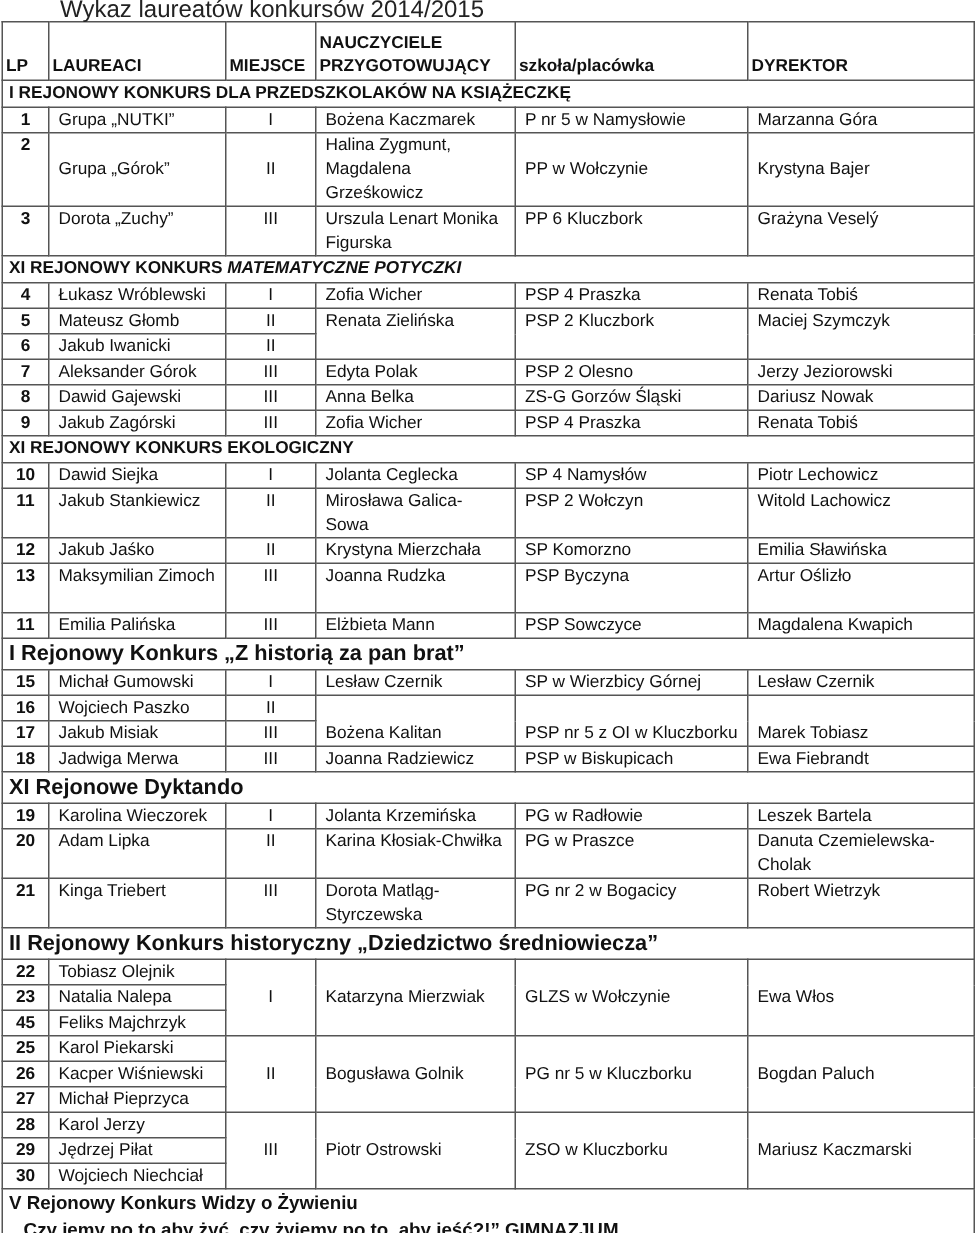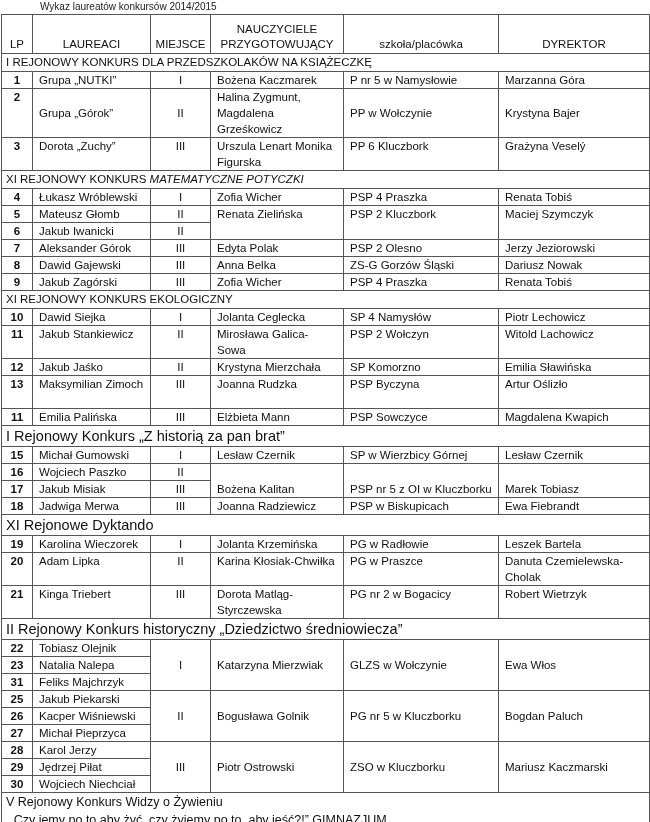--- a/index.html
+++ b/index.html
@@ -1,30 +1,30 @@
 <!DOCTYPE html>
 <html><head>
 <meta charset="utf-8">
 <style>
   html, body { margin: 0; padding: 0; background: #ffffff; }
   body { width: 650px; height: 822px; overflow: hidden; font-family: "Liberation Sans", sans-serif; color: #111; font-size: 11.5px; }
-  .doc-title { height: 14px; line-height: 14px; padding-left: 40px; font-size: 10px; color: #222; }
+  .doc-title { height: 14px; line-height: 14px; padding-left: 40px; font-size: 16px; color: #222; }
   table { border-collapse: collapse; width: 648px; table-layout: fixed; margin-left: 1px; }
   col.c-lp { width: 31px; }
   col.c-name { width: 118px; }
   col.c-place { width: 60px; }
   col.c-teacher { width: 133px; }
   col.c-school { width: 155px; }
   col.c-dir { width: 151px; }
   td, th { border: 1px solid #555; padding: 0 6px; vertical-align: top; line-height: 16px; font-weight: normal; overflow: hidden; white-space: nowrap; }
-  th { font-weight: normal; text-align: center; vertical-align: bottom; line-height: 15px; padding: 2px 2px 1px; font-size: 11.5px; }
+  th { font-weight: bold; text-align: left; vertical-align: bottom; line-height: 15px; padding: 2px 2px 1px; font-size: 11.5px; }
   td.lp { font-weight: bold; text-align: center; padding: 0; }
   td.place { text-align: center; }
   td.wrap { white-space: normal; }
-  tr.section td { font-weight: normal; padding-left: 4px; line-height: 17px; }
+  tr.section td { font-weight: bold; padding-left: 4px; line-height: 17px; }
   tr.section.big td { font-size: 14.5px; line-height: 20px; }
   tr.section.big2 td { font-size: 12.5px; line-height: 18px; }
   .mid { vertical-align: middle; }
   .it { font-style: italic; }
 </style>
 </head>
 <body>
 
 <div class="doc-title">Wykaz laureatów konkursów 2014/2015</div>
 
@@ -241,27 +241,27 @@
       <td rowspan="3" class="place mid">I</td>
       <td rowspan="3" class="mid">Katarzyna Mierzwiak</td>
       <td rowspan="3" class="mid">GLZS w Wołczynie</td>
       <td rowspan="3" class="mid">Ewa Włos</td>
     </tr>
     <tr>
       <td class="lp">23</td>
       <td>Natalia Nalepa</td>
     </tr>
     <tr>
-      <td class="lp">31</td>
+      <td class="lp">45</td>
       <td>Feliks Majchrzyk</td>
     </tr>
 
     <tr>
       <td class="lp">25</td>
-      <td>Jakub Piekarski</td>
+      <td>Karol Piekarski</td>
       <td rowspan="3" class="place mid">II</td>
       <td rowspan="3" class="mid">Bogusława Golnik</td>
       <td rowspan="3" class="mid">PG nr 5 w Kluczborku</td>
       <td rowspan="3" class="mid">Bogdan Paluch</td>
     </tr>
     <tr>
       <td class="lp">26</td>
       <td>Kacper Wiśniewski</td>
     </tr>
     <tr>

